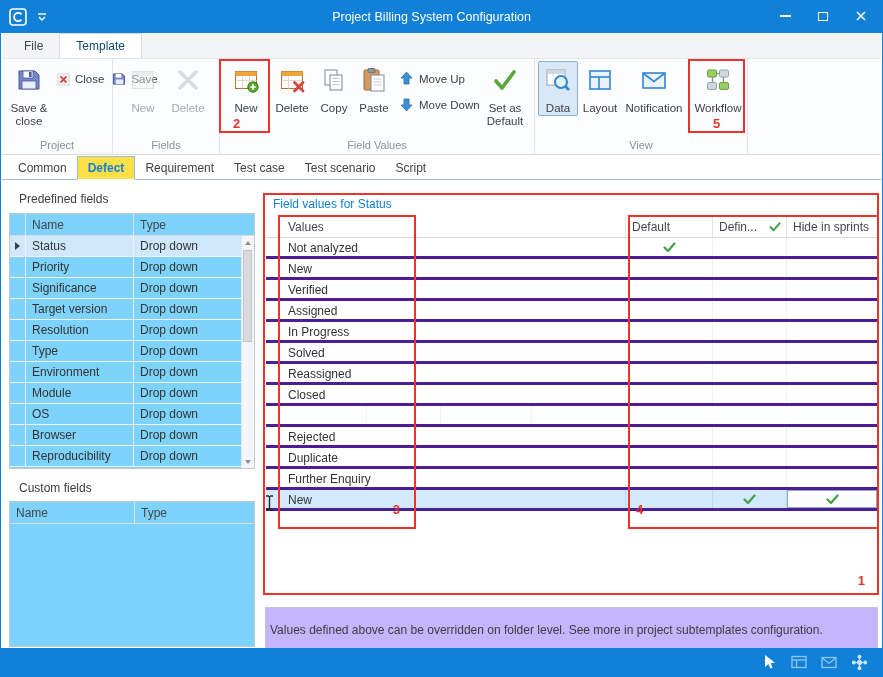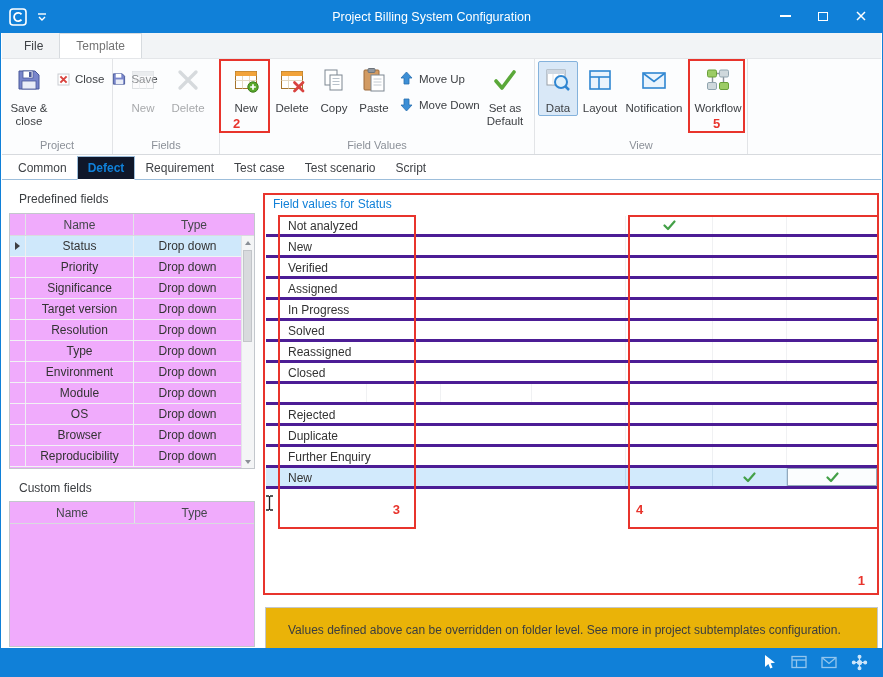--- a/index.html
+++ b/index.html
@@ -13,21 +13,21 @@
 .tb-icons{position:absolute;left:8px;top:0;height:32px;display:flex;align-items:center;gap:9px;}
 .title{position:absolute;left:110px;right:130px;top:0;height:32px;line-height:32px;text-align:center;color:#fff;font-size:12.5px;}
 .win-controls{position:absolute;right:2px;top:0;height:30px;display:flex;}
 .win-btn{width:38px;height:30px;display:flex;align-items:center;justify-content:center;}
 .min-glyph{width:11px;height:2px;background:#fff;}
 .max-glyph{width:10px;height:9px;border:1.5px solid #fff;}
 
 
 .ribbon-tabs{position:absolute;top:32px;left:1px;right:1px;height:26px;background:#f2f4f6;border-bottom:1px solid #e4e6e9;display:flex;align-items:stretch;padding-left:6px;}
 .rtab{padding:0 16px;display:flex;align-items:center;color:#3f4246;}
-.rtab.selected{background:#fff;color:#737373;border:1px solid #d7dbdf;border-bottom:none;}
+.rtab.selected{background:#fff;color:#0c4a6e;border:1px solid #d7dbdf;border-bottom:none;}
 
 
 .ribbon{position:absolute;top:58px;left:1px;right:1px;height:96px;background:#fcfdfe;border-bottom:1px solid #d7dade;display:flex;}
 .rgroup{position:relative;height:100%;border-right:1px solid #e2e4e7;padding:2px 3px 16px 3px;}
 .rgroup.g-fields{padding-left:8px;padding-right:8px;}
 .g-content{display:flex;align-items:flex-start;height:74px;}
 .rgroup-label{position:absolute;bottom:3px;left:0;right:0;text-align:center;color:#8b9098;font-size:11px;}
 .btn-big{display:flex;flex-direction:column;align-items:center;padding-top:5px;text-align:center;color:#3c3f43;}
 .btn-big .ic{height:28px;display:flex;align-items:center;}
 .btn-big .lbl{margin-top:8px;line-height:13px;font-size:11.5px;}
@@ -38,27 +38,27 @@
 .b-savec{width:48px}.b-fnew{width:44px}.b-fdel{width:46px}
 .b-vnew{width:46px}.b-vdel{width:46px}.b-copy{width:38px}.b-paste{width:42px}
 .move-col{width:76px;margin:10px 4px 0 4px;display:flex;flex-direction:column;gap:11px;}
 .move-col .btn-small{height:15px;padding:0;}
 .b-setdef{width:52px}.b-data{width:40px}.b-layout{width:44px}.b-notif{width:64px}
 .b-work{width:52px;margin-left:6px}
 
 
 .doc-tabs{position:absolute;top:155px;left:1px;right:1px;height:24px;background:#fff;border-bottom:1px solid #9dbedb;display:flex;align-items:stretch;padding-left:6px;}
 .doc-tab{padding:0 10px;display:flex;align-items:center;color:#3f4246;}
-.doc-tab.selected{color:#1080d8;font-weight:bold;background:#0f172a;border:1px solid #9dbedb;border-bottom:1px solid #fff;margin-bottom:-1px;}
+.doc-tab.selected{color:#1080d8;font-weight:bold;background:#fde047;border:1px solid #9dbedb;border-bottom:1px solid #fff;margin-bottom:-1px;}
 
 
 .panel-label{position:absolute;color:#3a3d40;}
 .lbl-predef{left:18px;top:191px;}
 .lbl-custom{left:18px;top:480px;}
-.ptable{position:absolute;left:8px;background:#f0abfc;border:1px solid #c3c7cc;text-align:center;}
+.ptable{position:absolute;left:8px;background:#7dd3fc;border:1px solid #c3c7cc;}
 .t-predef{top:212px;width:246px;height:256px;}
 .t-custom{top:500px;width:246px;height:146px;}
 .phead{display:flex;height:22px;border-bottom:1px solid #d8dbde;color:#44474b;}
 .pth{padding:4px 6px 0;border-right:1px solid #e2e4e7;}
 .pth.h-ind{width:16px;padding:0;}
 .pth.h-name{width:108px;}
 .pth.h-type{flex:1;border-right:none;}
 .t-custom .pth.h-name{width:125px;}
 .t-predef .pbody{margin-right:13px;}
 .prow{display:flex;height:21px;line-height:20px;border-bottom:1px solid #f1f2f4;}
@@ -89,21 +89,21 @@
 .vrow.selected{background:#d2eafc;}
 .vrow.selected .vcell{border-right-color:#bcd9ef;}
 .vcell{overflow:hidden;white-space:nowrap;}
 .v-ind{width:14px;}
 .v-val{width:346px;padding:0 8px;border-right:1px solid #f0f1f3;}
 .v-chk{display:flex;align-items:center;justify-content:center;border-right:1px solid #f0f1f3;}
 .c-default{width:87px;}
 .c-defined{width:74px;}
 .c-hide{width:91px;}
 .v-chk.focused{background:#fbfdfe;box-shadow:inset 0 0 0 1px #93a9bc;}
-.note-box{position:absolute;left:264px;top:606px;width:613px;height:46px;border:1px solid #c3c7cc;display:flex;align-items:center;padding:0 22px;color:#3a3d40;background:#eab308;}
+.note-box{position:absolute;left:264px;top:606px;width:613px;height:46px;border:1px solid #c3c7cc;display:flex;align-items:center;padding:0 4px;color:#3a3d40;background:#c4b5fd;}
 
 
 .statusbar{position:absolute;left:0;right:0;bottom:0;height:28px;background:#1080d8;display:flex;align-items:center;justify-content:flex-end;gap:14px;padding-right:14px;}
 .sb-dim{opacity:.55;}
 
 
 .ann{position:absolute;border:2px solid #e8342c;z-index:50;pointer-events:none;}
 .ann-num{position:absolute;color:#e8342c;font-weight:bold;font-size:13px;}
 #ann1{left:262px;top:192px;width:616px;height:402px;}
 #ann2{left:218px;top:58px;width:51px;height:74px;}
@@ -445,20 +445,31 @@
   <div class="ptable t-custom">
     <div class="phead">
       <div class="pth h-name">Name</div>
       <div class="pth h-type">Type</div>
     </div>
     <div class="pbody"></div>
   </div>
 
   <div class="main-title">Field values for Status</div>
   <div class="vtable">
+    <div class="vthead">
+      <div class="vth vh-values">Values</div>
+      <div class="vth vh-default">Default</div>
+      <div class="vth vh-defined">
+        <span>Defin...</span>
+        <svg class="hdr-check" width="12" height="10" viewBox="0 0 13 11">
+            <path d="M1.5 5.5 L5 9 L11.5 1.5" fill="none" stroke="#43a047" stroke-width="2.2" stroke-linecap="round" stroke-linejoin="round"></path>
+          </svg>
+      </div>
+      <div class="vth vh-hide">Hide in sprints</div>
+    </div>
     <div class="vtbody">
         <div class="vrow">
           <div class="vcell v-ind"></div>
           <div class="vcell v-val">Not analyzed</div>
           <div class="vcell v-chk c-default">
             <svg class="check-icon" width="13" height="11" viewBox="0 0 13 11">
               <path d="M1.5 5.5 L5 9 L11.5 1.5" fill="none" stroke="#43a047" stroke-width="2.2" stroke-linecap="round" stroke-linejoin="round"></path>
             </svg>
           </div>
           <div class="vcell v-chk c-defined"></div>

